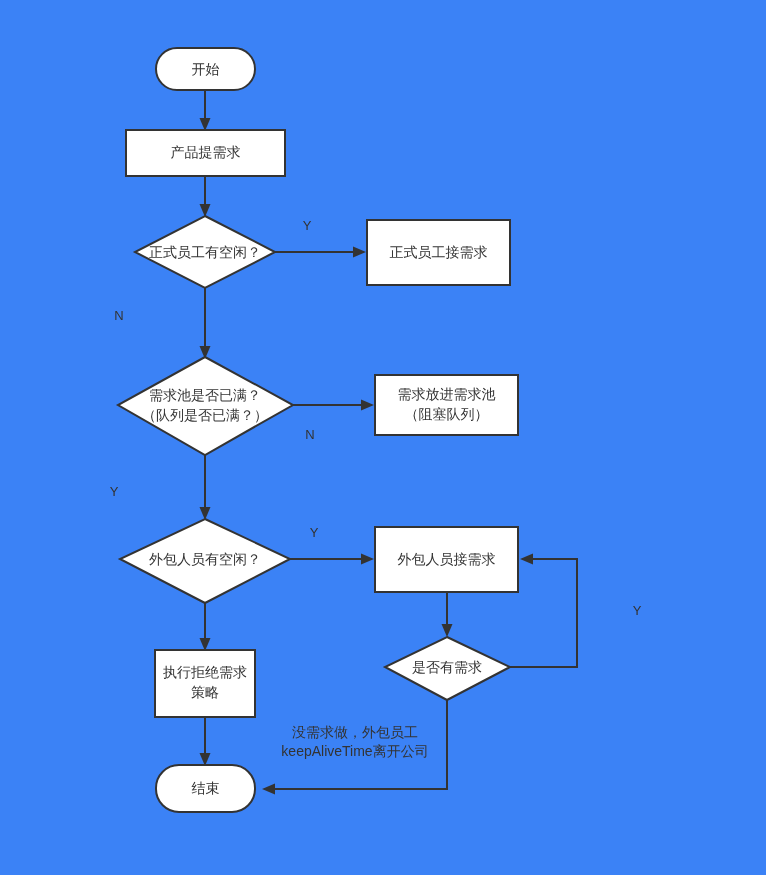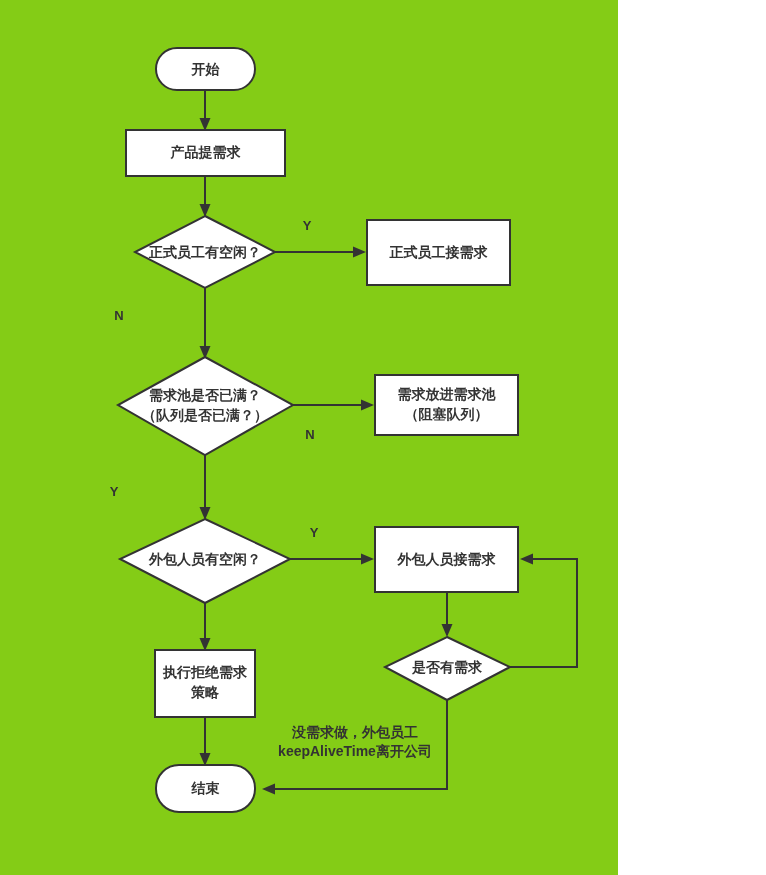--- a/index.html
+++ b/index.html
@@ -5,25 +5,24 @@
   html, body {
     margin: 0;
     padding: 0;
     background: #ffffff;
   }
   body {
     font-family: "Liberation Sans", "DejaVu Sans", sans-serif;
   }
   #canvas {
     position: relative;
-    width: 618px;
+    width: 766px;
     height: 875px;
-    background: #84cc16;
+    background: #3b82f6;
     overflow: hidden;
-    font-weight: bold;
   }
   #flow-svg {
     position: absolute;
     top: 0;
     left: 0;
     width: 766px;
     height: 875px;
   }
   .shape-stroke {
     fill: #ffffff;

